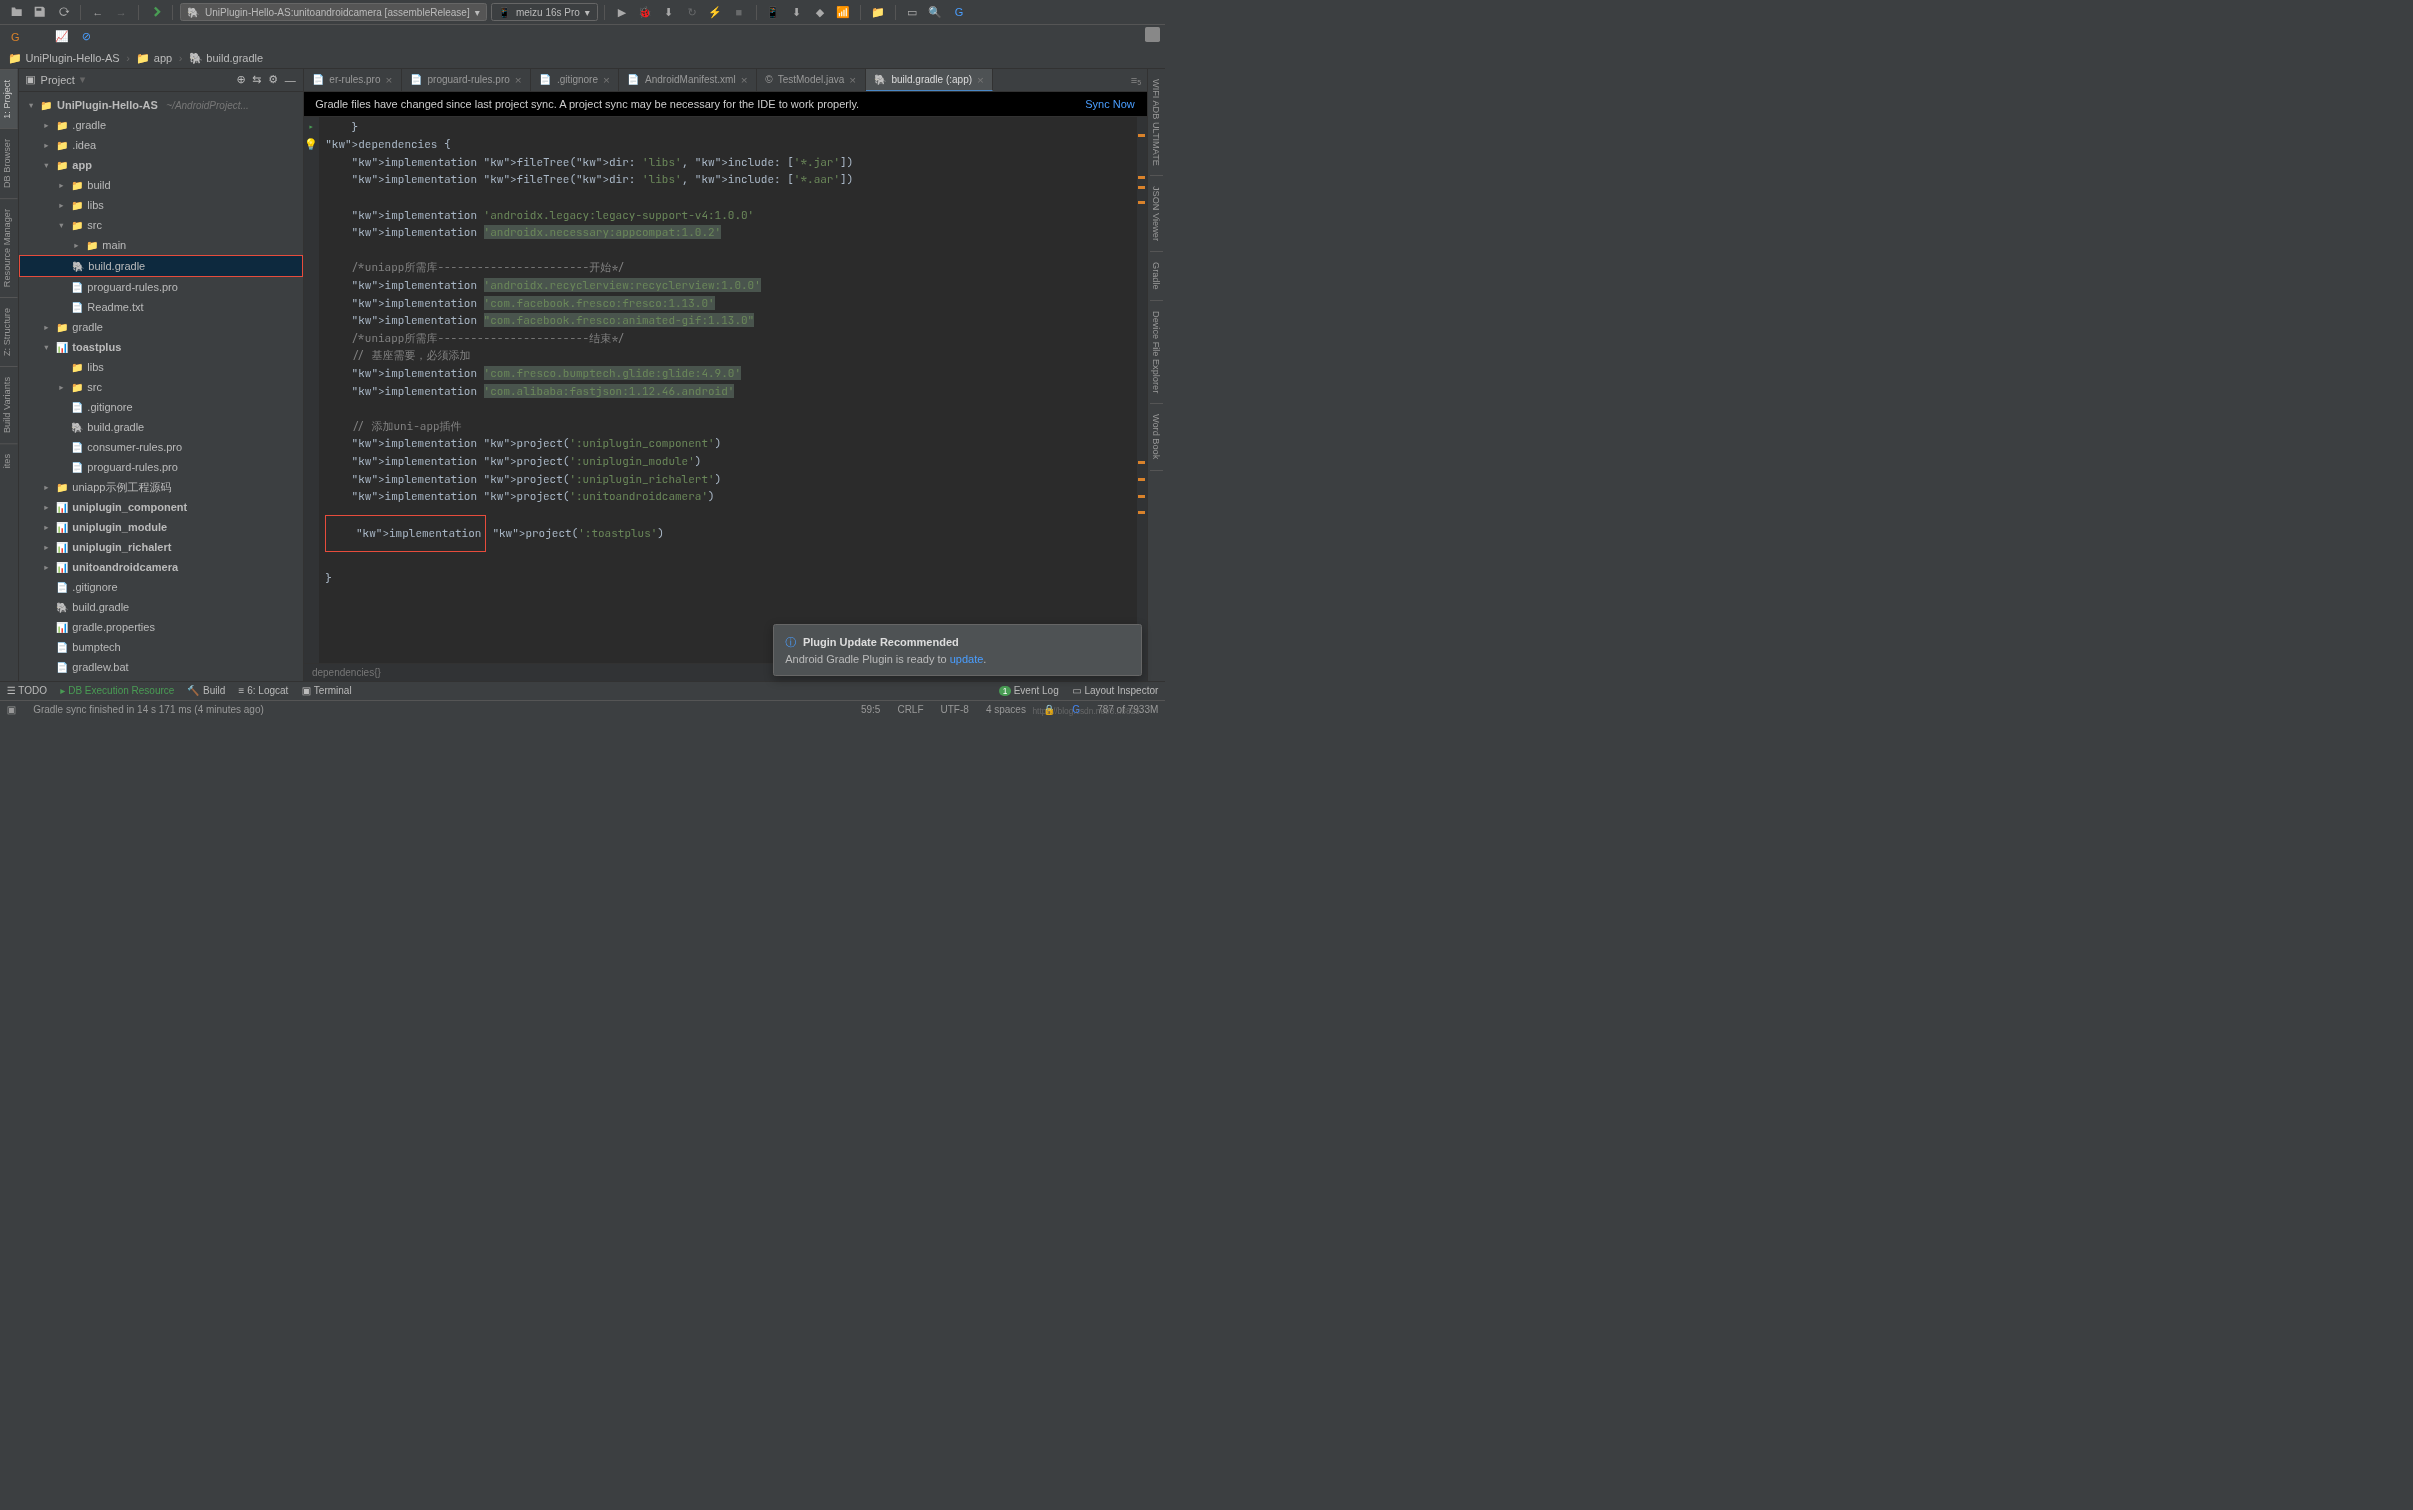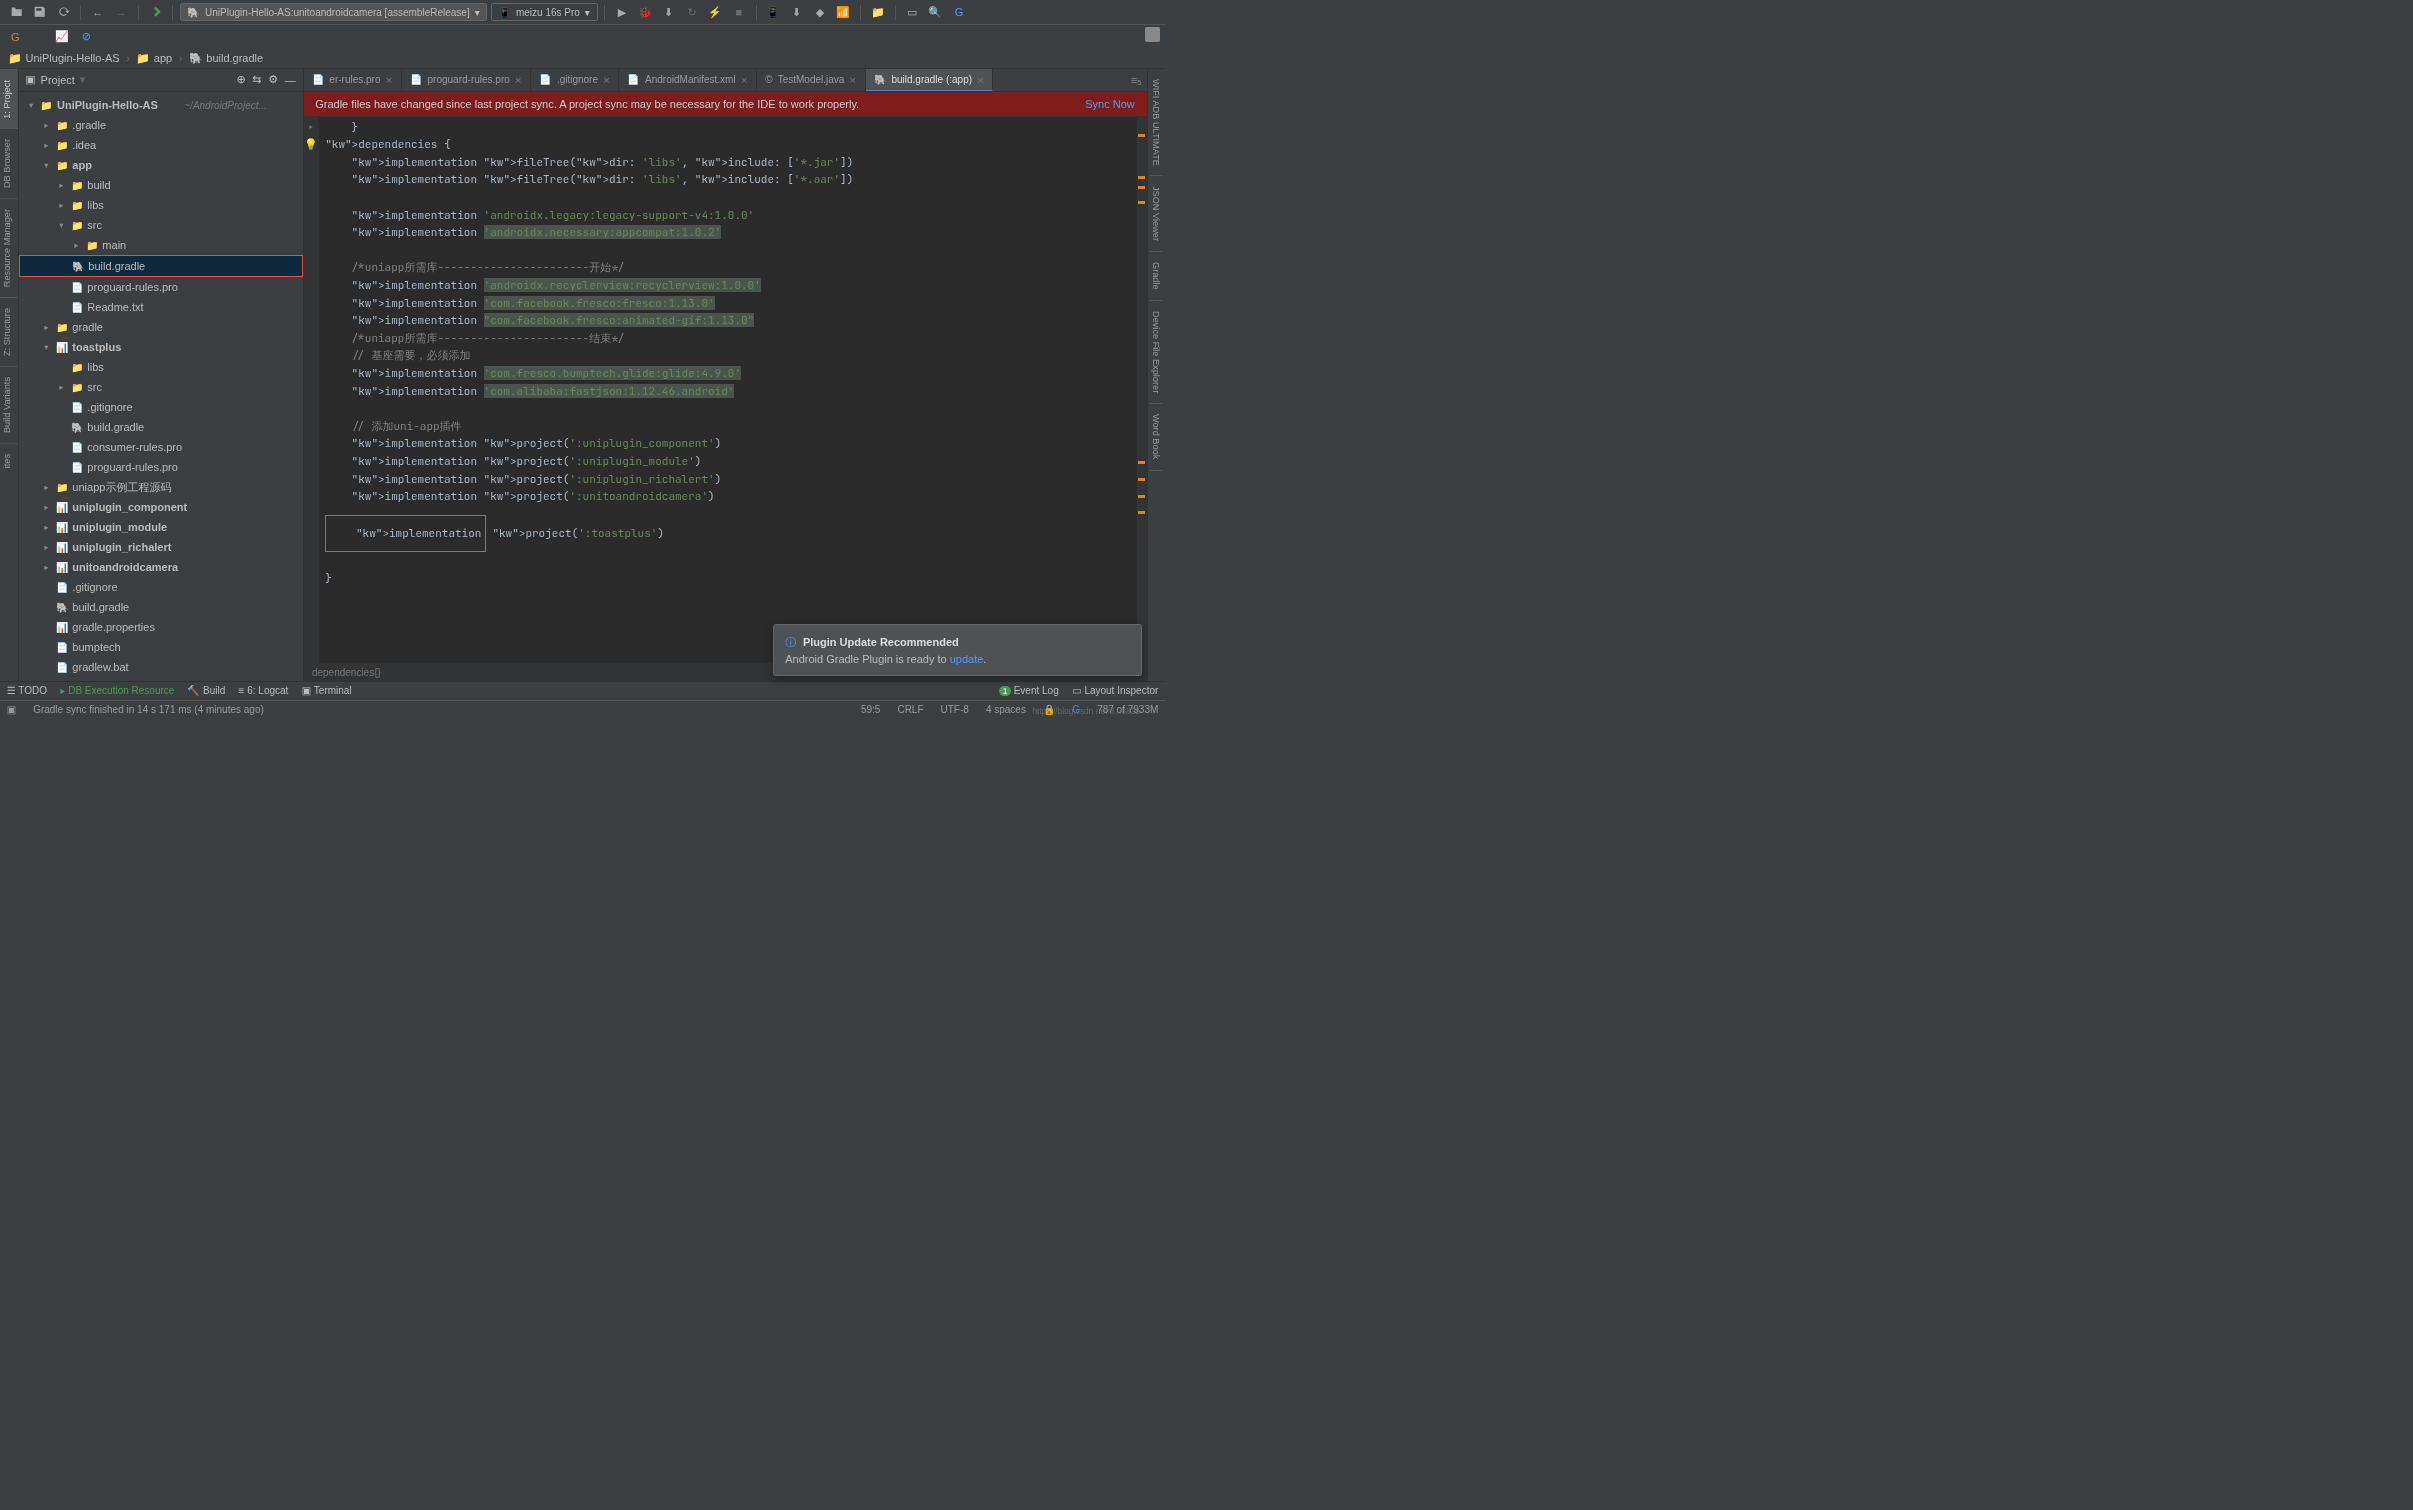--- a/index.html
+++ b/index.html
@@ -87,34 +87,34 @@
 .tree-node {
   display: flex; align-items: center; height: 20px;
   padding-left: 6.7px; gap: 3.4px; cursor: pointer; font-size: 11px;
 }
 .tree-node.selected { background: #0d293e; border: 1.7px solid #e74c3c; height: 22px; }
 .tree-node .arrow { width: 11.7px; text-align: center; color: #888; font-size: 8.4px; }
 .tree-node .arrow.collapsed::before { content: "▸"; }
 .tree-node .arrow.expanded::before { content: "▾"; }
 .tree-node .ico { width: 13.4px; height: 13.4px; display:flex; align-items:center; justify-content:center; font-size:10px;}
 .tree-node .label { white-space: nowrap; }
-.tree-node .hint { color: #777; margin-left: 23px; font-style: italic; font-size:10px; overflow:hidden; text-overflow:ellipsis;}
+.tree-node .hint { color: #777; margin-left: 5px; font-style: italic; font-size:10px; overflow:hidden; text-overflow:ellipsis;}
 .editor-area { flex: 1; display: flex; flex-direction: column; background: #2b2b2b; min-width: 0; }
 .editor-tabs {
   height: 23.5px; display: flex; background: #3c3f41; border-bottom: 0.8px solid #323232;
   align-items: stretch;
 }
 .editor-tab {
   display: flex; align-items: center; padding: 0 8.4px; gap: 5px;
   border-right: 0.8px solid #323232; font-size: 10px; color: #999;
 }
 .editor-tab.active { background: #4e5254; color: #ddd; border-bottom: 1.7px solid #4A88C7; }
 .editor-tab .close { color: #777; font-size: 11.7px; }
 .sync-banner {
-  height: 25px; background: #7f1d1d; color: #ccc;
+  height: 25px; background: #000000; color: #ccc;
   display: flex; align-items: center; padding: 0 11.7px;
   border-bottom: 0.8px solid #323232; font-size: 11px;
 }
 .sync-banner a { color: #4a9eff; margin-left: auto; cursor:pointer; }
 .code-area { flex: 1; display: flex; overflow: hidden; font-family: "JetBrains Mono", "SF Mono", Menlo, Consolas, monospace; font-size: 11px; position:relative;}
 .gutter {
   width: 39px; background: #313335; text-align: right;
   padding: 1.7px 5px 0 0; color: #606366; line-height: 17.6px; font-size: 10px;
   user-select: none;
 }

